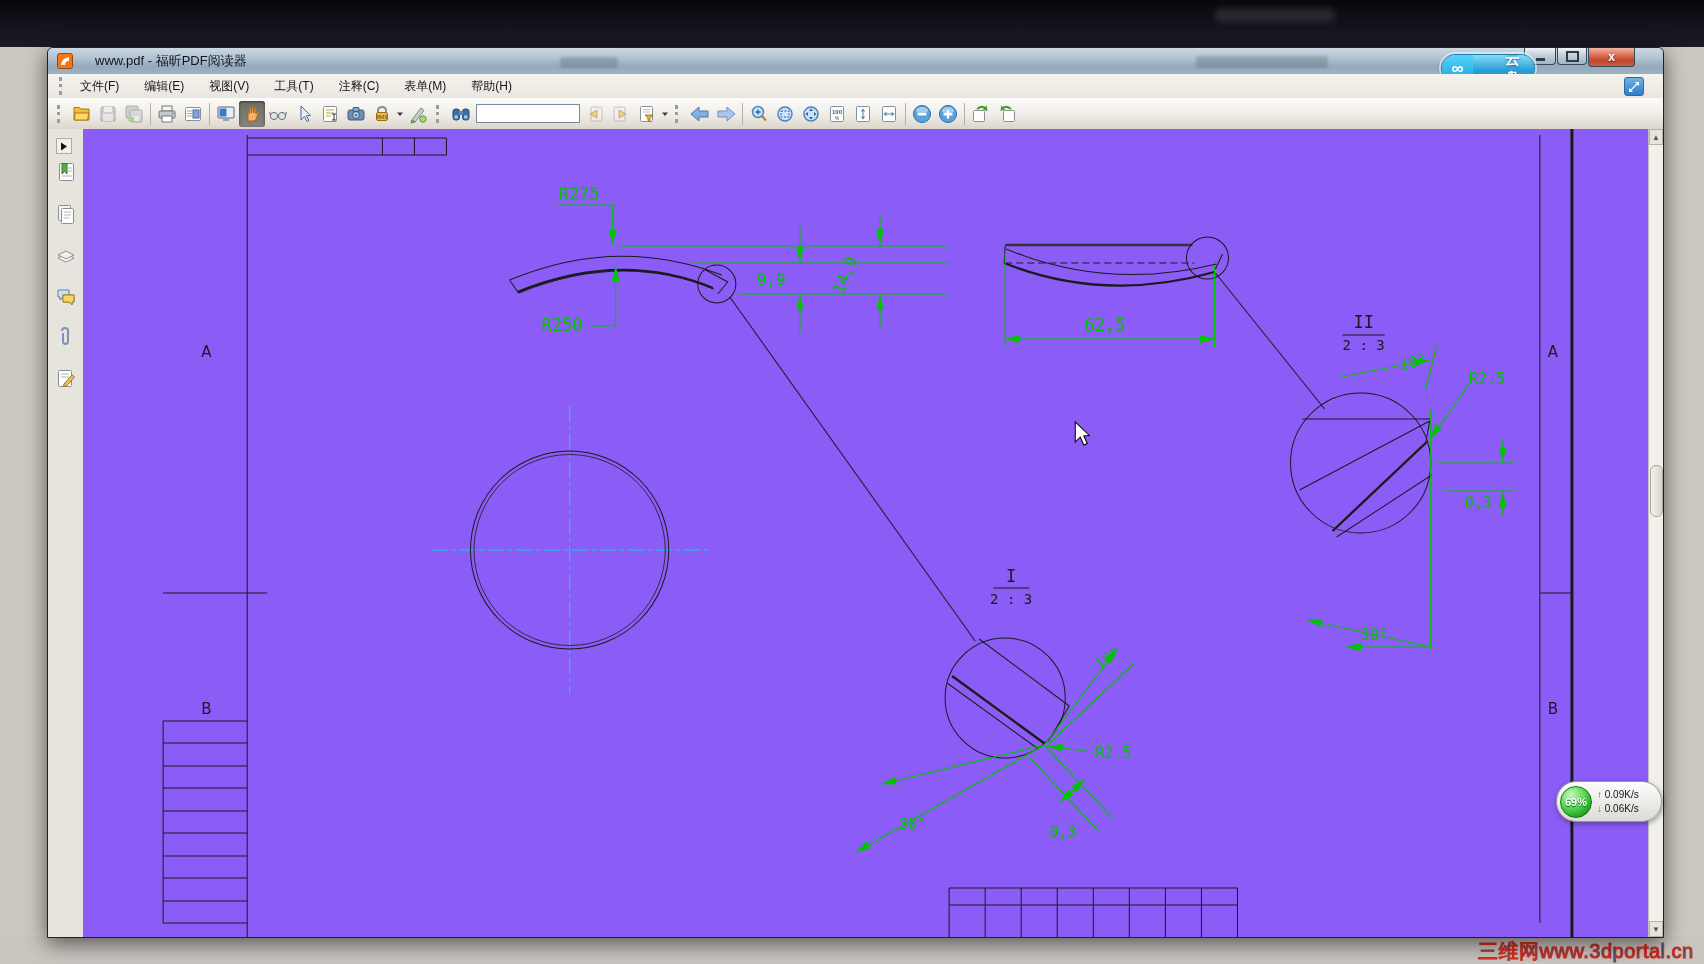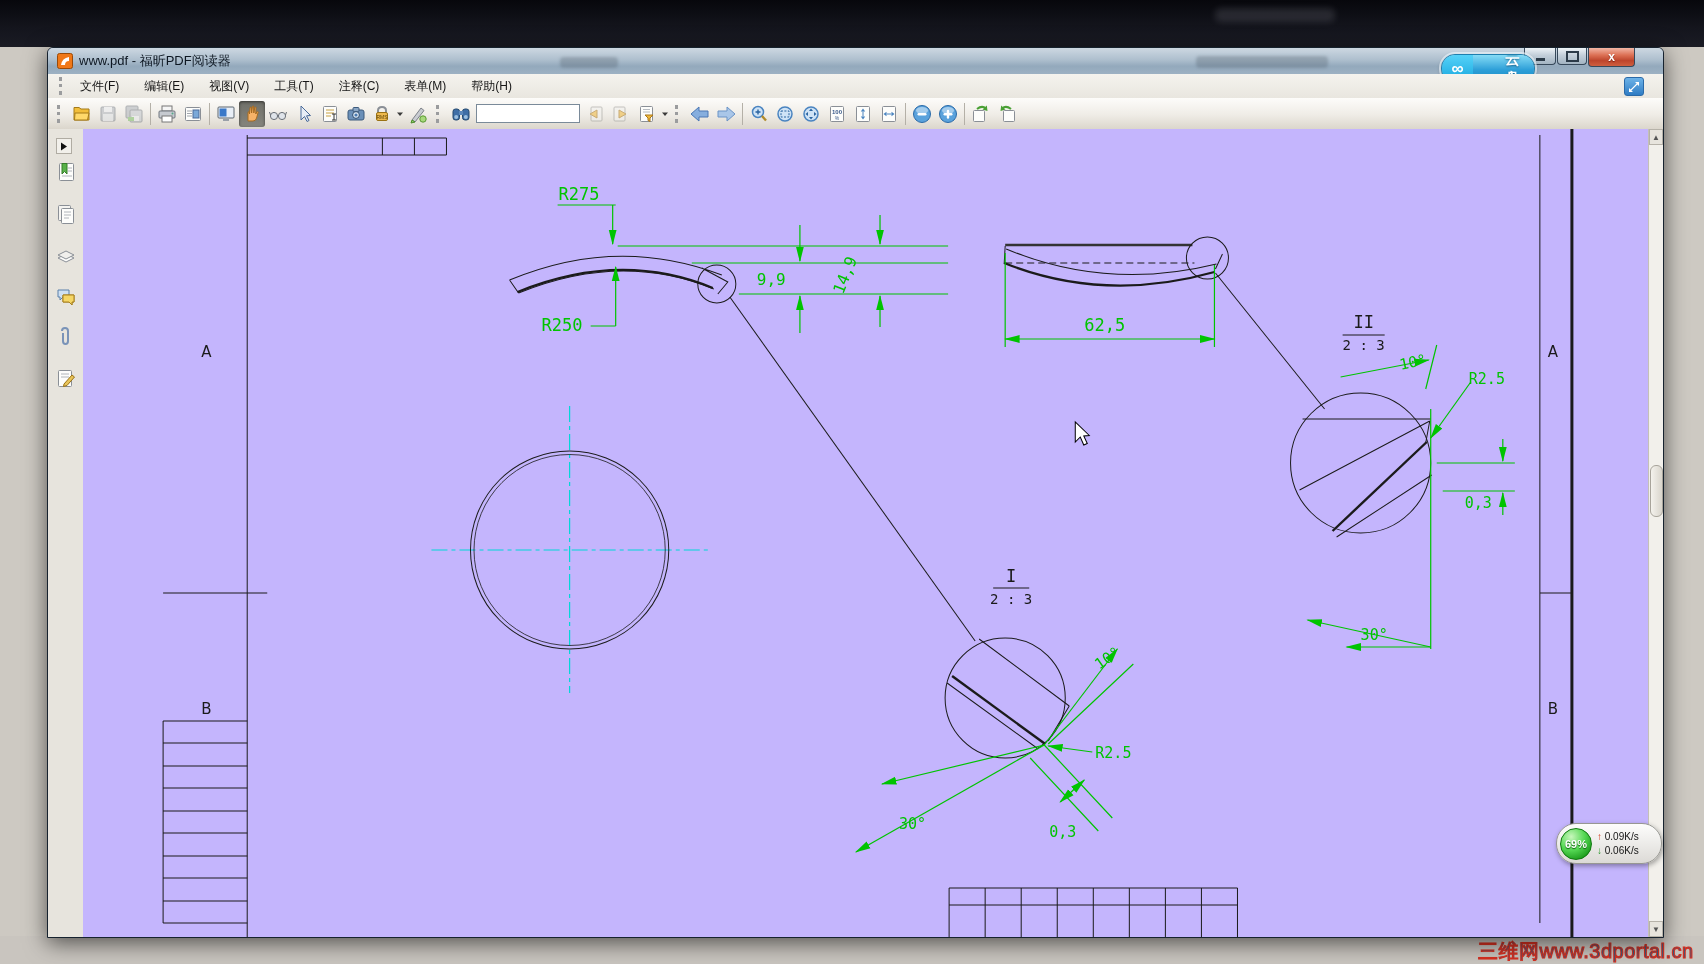--- a/index.html
+++ b/index.html
@@ -12,21 +12,21 @@
   .desk-bottom{position:absolute;left:0;top:936px;width:1704px;height:28px;background:#c9c5bf;}
   .watermark{position:absolute;left:1478px;top:938px;font-size:20px;font-weight:normal;
              letter-spacing:.5px;color:#0369a1;-webkit-text-stroke:1.1px #d83020;
              text-shadow:0 0 1px #e04030;white-space:nowrap;}
   
   .window{position:absolute;left:47px;top:47px;width:1615px;height:889px;
           border:1px solid #16222e;border-radius:6px 6px 0 0;
           box-shadow:0 5px 22px rgba(0,0,0,.6);background:#9fb2c4;}
   .titlebar{position:absolute;left:0;top:0;right:0;height:26px;border-radius:5px 5px 0 0;
             background:linear-gradient(#cdd8e2,#aebfce 45%,#93a9bc 70%,#9db1c3);
-            border-bottom:1px solid #77909f;display:flex;align-items:center;padding-left:9px;}
+            border-bottom:1px solid #77909f;display:flex;align-items:center;padding-left:9px;gap:16px;}
   .title-text{font-size:13px;color:#0d1722;margin-left:6px;}
   .tb-smudge{position:absolute;background:rgba(75,88,102,.30);filter:blur(1.5px);border-radius:4px;}
   .win-controls{position:absolute;right:28px;top:0;display:flex;gap:1px;}
   .wc{border:1px solid #36485a;border-top:none;border-radius:0 0 4px 4px;
       background:linear-gradient(#eef3f7,#c3cfda 45%,#a3b4c2);height:16px;
       display:flex;align-items:center;justify-content:center;}
   .wc-min{width:30px;} .wc-max{width:28px;}
   .wc-close{width:45px;height:18px;background:linear-gradient(#f2b5a4,#dc7054 40%,#bd452c 70%,#cf5f3f);
             color:#fff;font-size:12px;font-weight:bold;text-shadow:0 1px 1px #7d2313;}
   .glyph-min{width:9px;height:3px;background:#2c3b49;margin-top:7px;}
@@ -58,29 +58,29 @@
   .tcaret{width:10px;height:26px;display:flex;align-items:center;justify-content:center;}
   .search-input{width:96px;height:17px;border:1px solid #7a8a99;font-size:12px;margin:0 2px;padding:0 3px;}
   .dim{opacity:.55;}
   
   .content{position:absolute;left:0;top:81px;right:0;bottom:0;background:#fff;}
   .nav-strip{position:absolute;left:0;top:0;bottom:0;width:35px;background:#e7e4dd;
              border-right:1px solid #b6b2a9;}
   .nav-expand{position:absolute;left:8px;top:9px;width:14px;height:14px;background:#f2f0eb;
               border:1px solid #b0aca3;display:flex;align-items:center;justify-content:center;}
   .nav-ic{position:absolute;left:6px;width:23px;height:23px;display:flex;align-items:center;justify-content:center;}
-  .doc-area{position:absolute;left:35px;top:0;right:14px;bottom:0;background:#c4b5fd;overflow:hidden;}
+  .doc-area{position:absolute;left:35px;top:0;right:14px;bottom:0;background:#8b5cf6;overflow:hidden;}
   .doc-area svg{display:block;width:100%;height:100%;}
   .scrollbar{position:absolute;right:0;top:0;bottom:0;width:14px;background:#f2f0eb;border-left:1px solid #c4c0b7;}
   .sb-btn{position:absolute;left:0;width:14px;height:16px;background:#e7e4dd;color:#555;font-size:8px;
           display:flex;align-items:center;justify-content:center;border:1px solid #b6b2a9;box-sizing:border-box;}
   .sb-thumb{position:absolute;left:1px;top:336px;width:11px;height:50px;border:1px solid #a8a49b;
             border-radius:6px;background:linear-gradient(90deg,#f4f2ed,#d9d5cc);}
   
-  .net-ind{position:absolute;left:1556px;top:823px;width:104px;height:39px;border-radius:20px;
+  .net-ind{position:absolute;left:1556px;top:781px;width:104px;height:39px;border-radius:20px;
            background:linear-gradient(#fdfdfc,#dcdad6);border:1px solid #979792;
            box-shadow:1px 2px 5px rgba(0,0,0,.35);display:flex;align-items:center;}
   .net-ball{width:32px;height:32px;margin-left:3px;border-radius:50%;color:#fff;font-size:11px;font-weight:bold;
             display:flex;align-items:center;justify-content:center;text-shadow:0 1px 1px #0a5c0a;
             background:radial-gradient(circle at 34% 26%,#c8f7bc,#55d854 45%,#159415 85%);
             border:1px solid #0f7a0f;box-sizing:border-box;}
   .net-rates{margin-left:5px;font-size:10px;line-height:14px;color:#141414;white-space:nowrap;}
   .up-arr{color:#d12f12;font-weight:bold;} .dn-arr{color:#2b9a2b;font-weight:bold;}
   .cad-green-text{fill:#00c400;font-family:"DejaVu Sans Mono",monospace;}
   .cad-black-text{fill:#1b1b1b;font-family:"DejaVu Sans Mono",monospace;}

